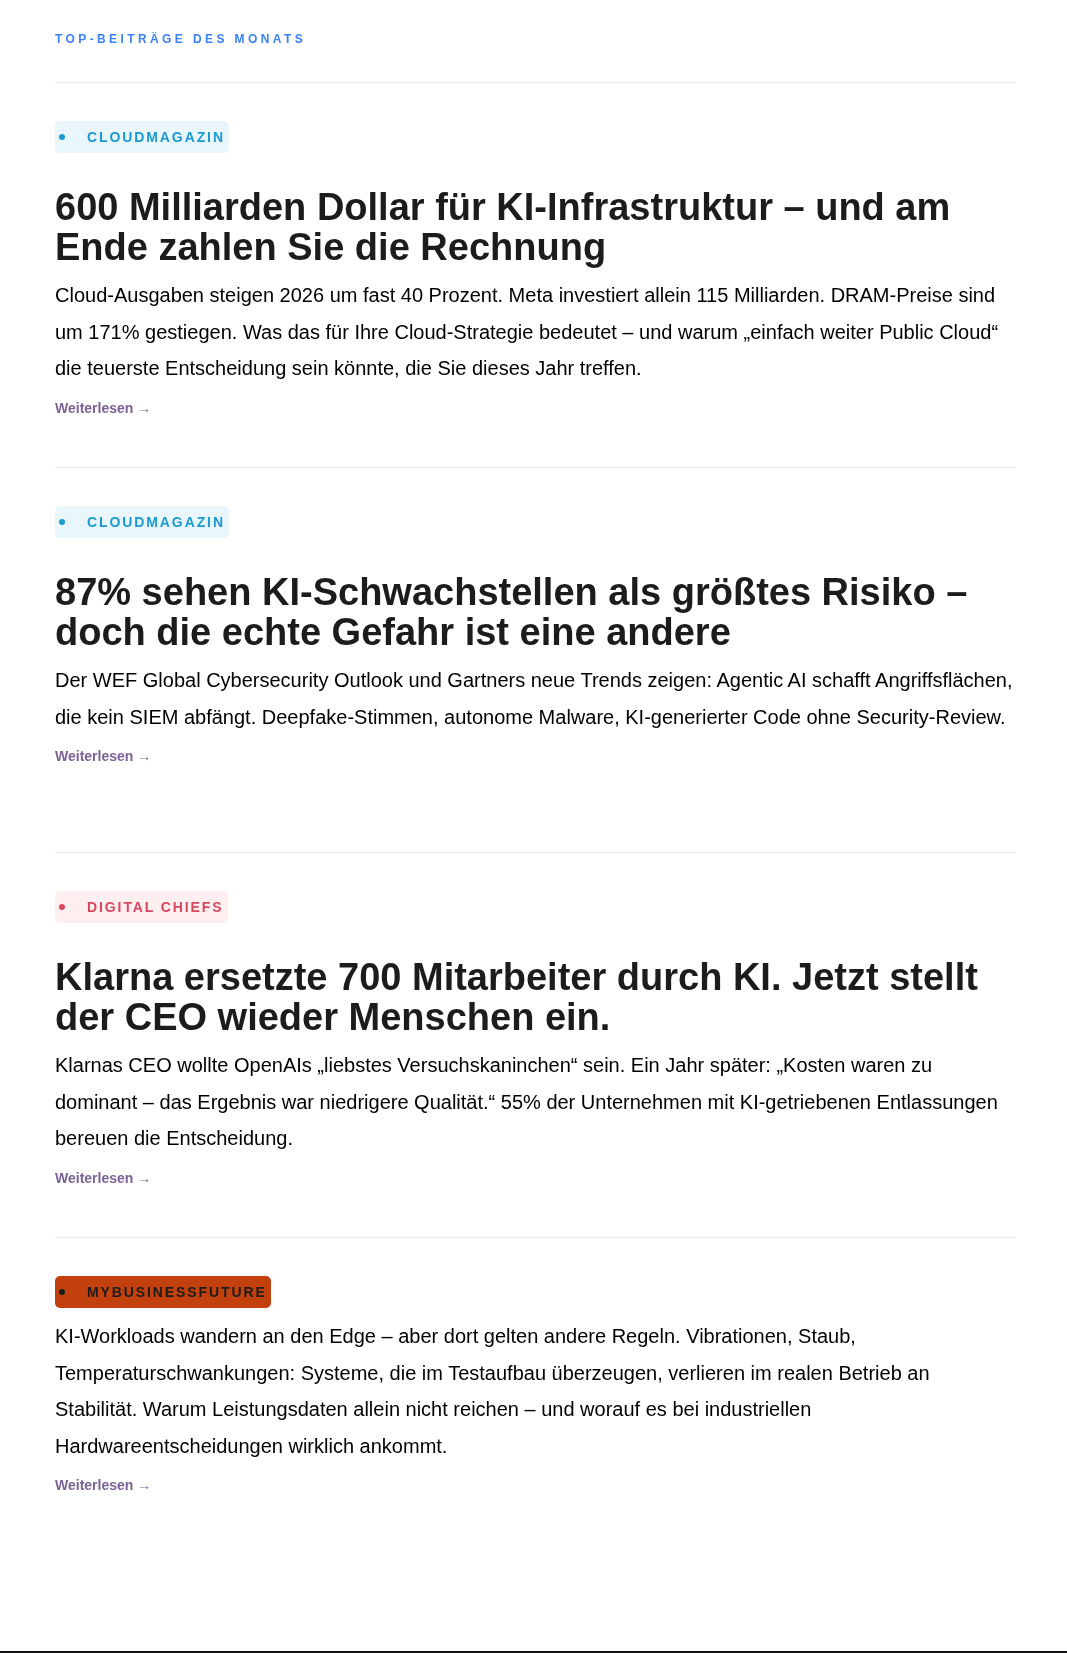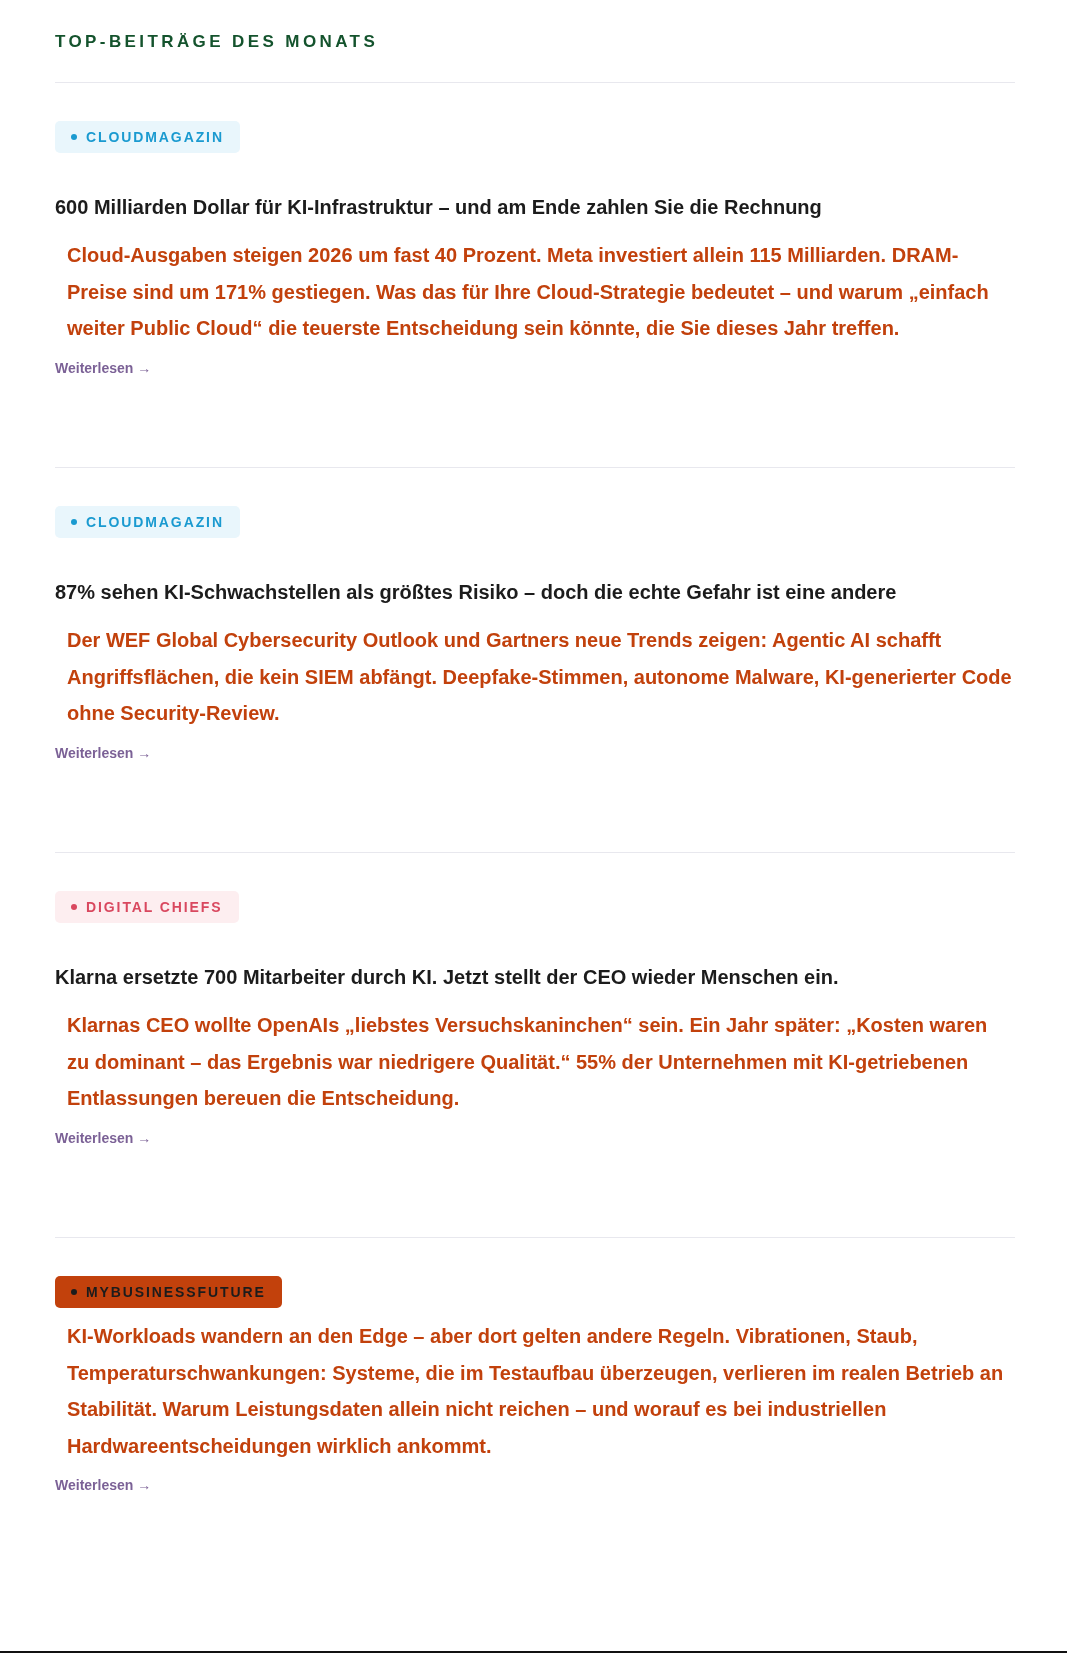--- a/index.html
+++ b/index.html
@@ -3,38 +3,38 @@
 <meta charset="utf-8">
 <style>
   html, body { margin: 0; padding: 0; background: #ffffff; }
   body {
     width: 1067px; height: 1653px; position: relative; overflow: hidden;
     font-family: "Liberation Sans", sans-serif;
   }
   .wrap { position: absolute; left: 55px; top: 0; width: 960px; }
   .section-title {
     margin: 0; padding-top: 32px; height: 50px;
-    font-size: 17px; font-weight: bold; letter-spacing: 3.4px;
-    color: #14532d; text-transform: uppercase;
+    font-size: 12px; font-weight: bold; letter-spacing: 3.4px;
+    color: #3b82f6; text-transform: uppercase;
   }
   .divider { height: 1px; background: #e8e8ee; border: 0; margin: 0; }
   .article { padding-top: 38px; height: 346px; }
   .article.last { height: 400px; }
   .badge {
-    display: inline-flex; align-items: center; gap: 9px;
-    height: 32px; padding: 0 16px; border-radius: 5px;
+    display: inline-flex; align-items: center; gap: 22px;
+    height: 32px; padding: 0 4px; border-radius: 5px;
     font-size: 14px; font-weight: bold; letter-spacing: 1.9px;
   }
   .badge .dot { width: 6px; height: 6px; border-radius: 50%; display: inline-block; }
   .title {
-    margin: 34px 0 0 0; font-size: 20px; font-weight: bold;
+    margin: 34px 0 0 0; font-size: 38px; font-weight: bold;
     line-height: 40px; color: #1c1c1c;
   }
   .excerpt {
-    margin: 10px 0 0 12px; font-size: 20px; line-height: 36.5px; color: #c2410c; font-weight: bold;
+    margin: 10px 0 0 0; font-size: 20px; line-height: 36.5px; color: #000000;
   }
   .more {
     display: inline-block; margin-top: 13px; font-size: 14px; font-weight: bold;
     color: #7b6196; text-decoration: none;
   }
   .bottom-bar { position: absolute; left: 0; right: 0; bottom: 0; height: 2px; background: #111; }
 </style>
 </head>
 <body>
 

